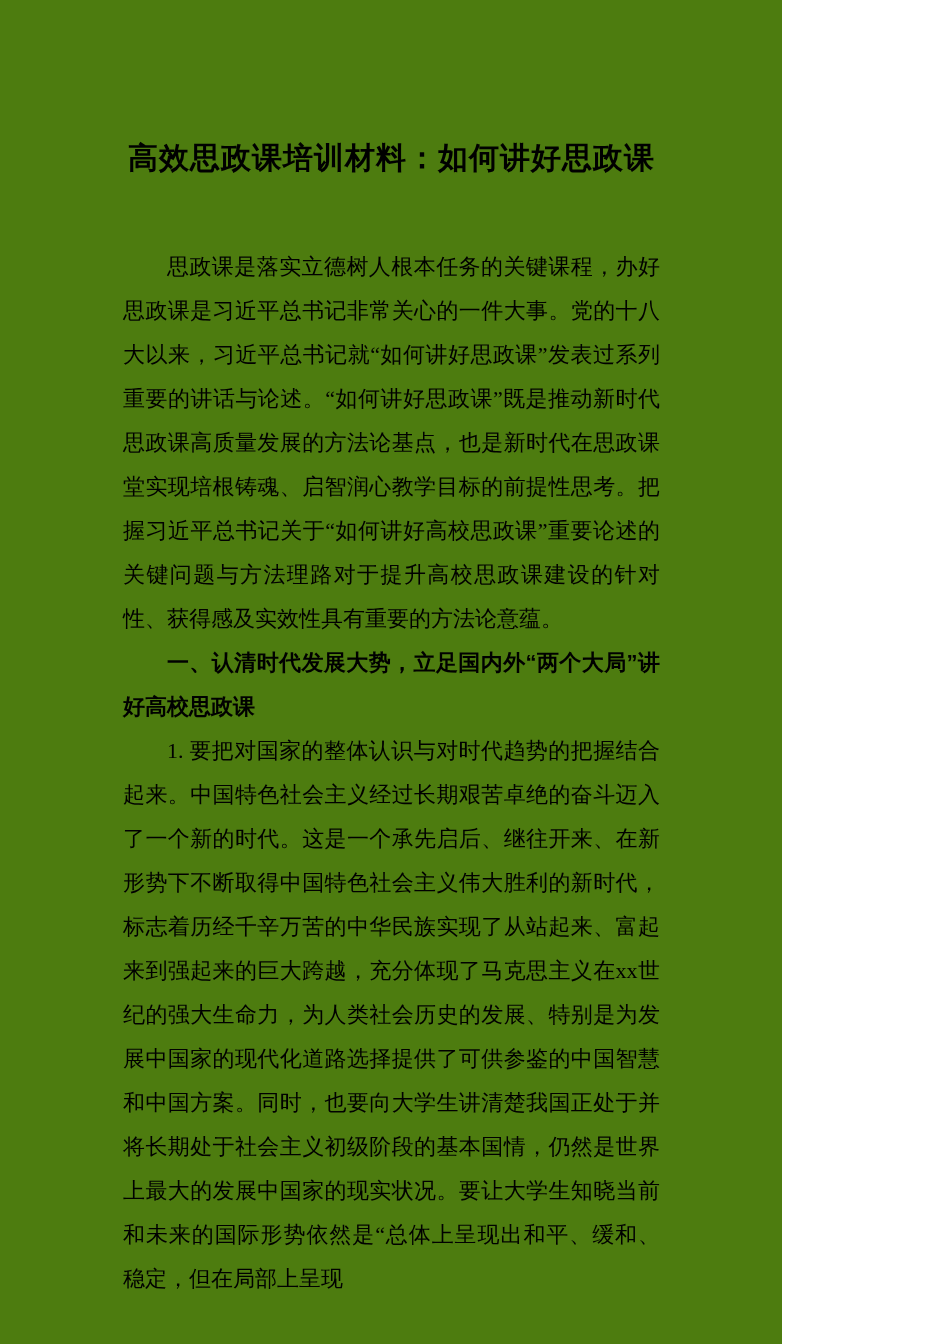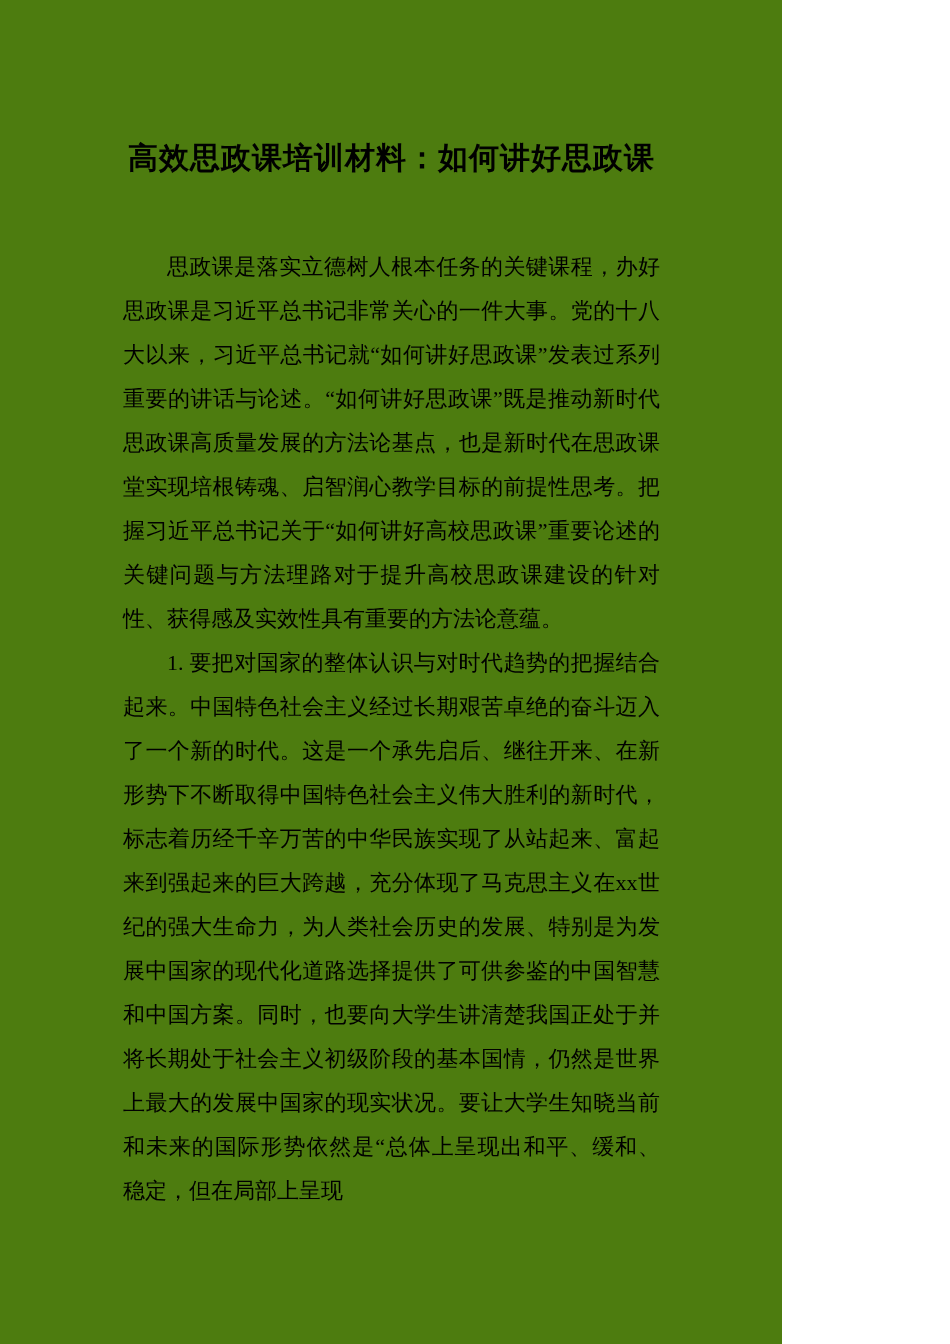--- a/index.html
+++ b/index.html
@@ -41,15 +41,16 @@
   }
 </style>
 </head>
 <body>
 
 <div class="page">
   <h1 class="doc-title">高效思政课培训材料：如何讲好思政课</h1>
 
   <p class="para">思政课是落实立德树人根本任务的关键课程，办好思政课是习近平总书记非常关心的一件大事。党的十八大以来，习近平总书记就“如何讲好思政课”发表过系列重要的讲话与论述。“如何讲好思政课”既是推动新时代思政课高质量发展的方法论基点，也是新时代在思政课堂实现培根铸魂、启智润心教学目标的前提性思考。把握习近平总书记关于“如何讲好高校思政课”重要论述的关键问题与方法理路对于提升高校思政课建设的针对性、获得感及实效性具有重要的方法论意蕴。</p>
 
+  <p class="para section-heading">一、认清时代发展大势，立足国内外“两个大局”讲好高校思政课</p>
 
   <p class="para">1. 要把对国家的整体认识与对时代趋势的把握结合起来。中国特色社会主义经过长期艰苦卓绝的奋斗迈入了一个新的时代。这是一个承先启后、继往开来、在新形势下不断取得中国特色社会主义伟大胜利的新时代，标志着历经千辛万苦的中华民族实现了从站起来、富起来到强起来的巨大跨越，充分体现了马克思主义在xx世纪的强大生命力，为人类社会历史的发展、特别是为发展中国家的现代化道路选择提供了可供参鉴的中国智慧和中国方案。同时，也要向大学生讲清楚我国正处于并将长期处于社会主义初级阶段的基本国情，仍然是世界上最大的发展中国家的现实状况。要让大学生知晓当前和未来的国际形势依然是“总体上呈现出和平、缓和、稳定，但在局部上呈现</p>
 </div>
 
 </body></html>

